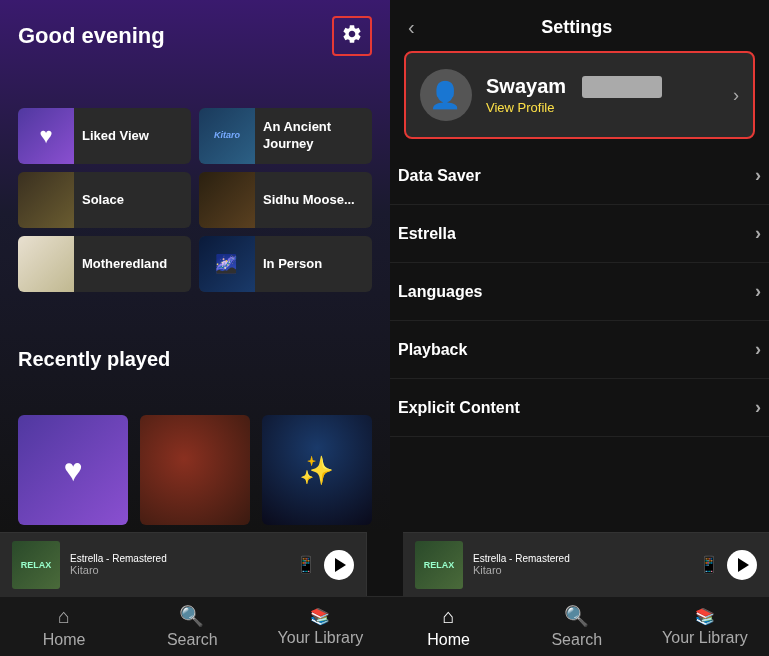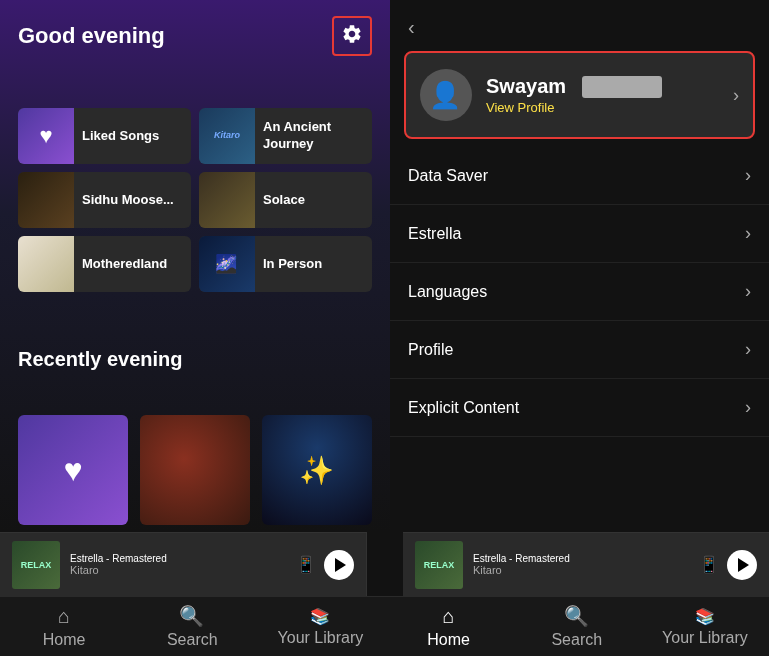--- a/index.html
+++ b/index.html
@@ -372,23 +372,24 @@
 
     .settings-list {
       flex: 1;
       overflow-y: auto;
     }
 
     .settings-item {
       display: flex;
       align-items: center;
       justify-content: space-between;
-      padding: 18px 18px;
+      padding: 18px 8px;
       border-bottom: 1px solid #222;
       cursor: pointer;
+      font-weight: bold;
     }
 
     .settings-item-label {
       font-size: 16px;
       color: #fff;
     }
 
     .settings-chevron {
       font-size: 18px;
       color: #aaa;
@@ -424,49 +425,49 @@
           </svg>
         </span>
       </div>
     </div>
 
     <div class="grid-section">
       <div class="grid-item">
         <div class="grid-item-thumb thumb-liked">
           <span class="heart-icon">♥</span>
         </div>
-        <span class="grid-item-label">Liked Songs</span>
+        <span class="grid-item-label">Liked View</span>
       </div>
       <div class="grid-item">
         <div class="grid-item-thumb thumb-ancient">
           <span class="kitaro-thumb">Kitaro</span>
         </div>
         <span class="grid-item-label">An Ancient Journey</span>
       </div>
       <div class="grid-item">
+        <div class="grid-item-thumb thumb-solace"></div>
+        <span class="grid-item-label">Solace</span>
+      </div>
+      <div class="grid-item">
         <div class="grid-item-thumb thumb-sidhu"></div>
         <span class="grid-item-label">Sidhu Moose...</span>
-      </div>
-      <div class="grid-item">
-        <div class="grid-item-thumb thumb-solace"></div>
-        <span class="grid-item-label">Solace</span>
       </div>
       <div class="grid-item">
         <div class="grid-item-thumb thumb-motherland"></div>
         <span class="grid-item-label">Motheredland</span>
       </div>
       <div class="grid-item">
         <div class="grid-item-thumb thumb-inperson">
           <span style="font-size:18px;">🌌</span>
         </div>
         <span class="grid-item-label">In Person</span>
       </div>
     </div>
 
-    <div class="section-title">Recently evening</div>
+    <div class="section-title">Recently played</div>
 
     <div class="recently-row">
       <div class="recently-item">
         <div class="recently-thumb rthumb-liked">
           <span style="font-size:32px;color:#fff;">♥</span>
         </div>
       </div>
       <div class="recently-item">
         <div class="recently-thumb rthumb-sidhu"></div>
       </div>
@@ -474,20 +475,21 @@
         <div class="recently-thumb rthumb-inperson">
           <span style="font-size:28px;">✨</span>
         </div>
       </div>
     </div>
   </div>
 
   <div class="right-panel">
     <div class="settings-header">
       <span class="back-icon">‹</span>
+      <span class="settings-title">Settings</span>
     </div>
 
     <div class="profile-card">
       <div class="profile-avatar">
         <span class="avatar-icon">👤</span>
       </div>
       <div class="profile-info">
         <div style="display:flex;align-items:center;gap:16px;">
           <span style="font-size:20px;font-weight:700;color:#fff;">Swayam</span>
           <span class="profile-name-blur"></span>
@@ -504,21 +506,21 @@
       </div>
       <div class="settings-item">
         <span class="settings-item-label">Estrella</span>
         <span class="settings-chevron">›</span>
       </div>
       <div class="settings-item">
         <span class="settings-item-label">Languages</span>
         <span class="settings-chevron">›</span>
       </div>
       <div class="settings-item">
-        <span class="settings-item-label">Profile</span>
+        <span class="settings-item-label">Playback</span>
         <span class="settings-chevron">›</span>
       </div>
       <div class="settings-item">
         <span class="settings-item-label">Explicit Content</span>
         <span class="settings-chevron">›</span>
       </div>
     </div>
   </div>
 </div>
 

